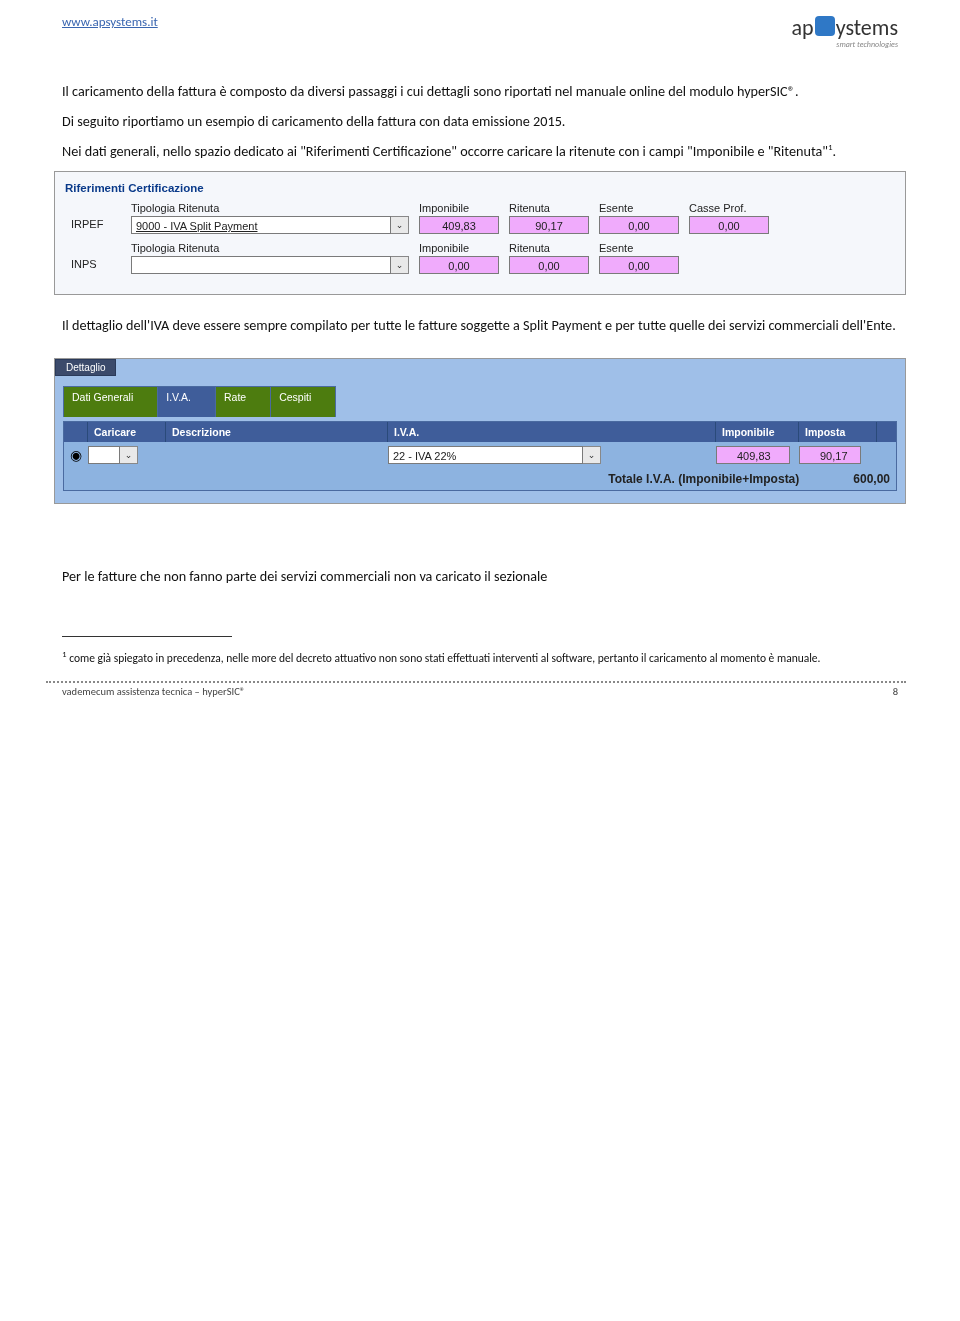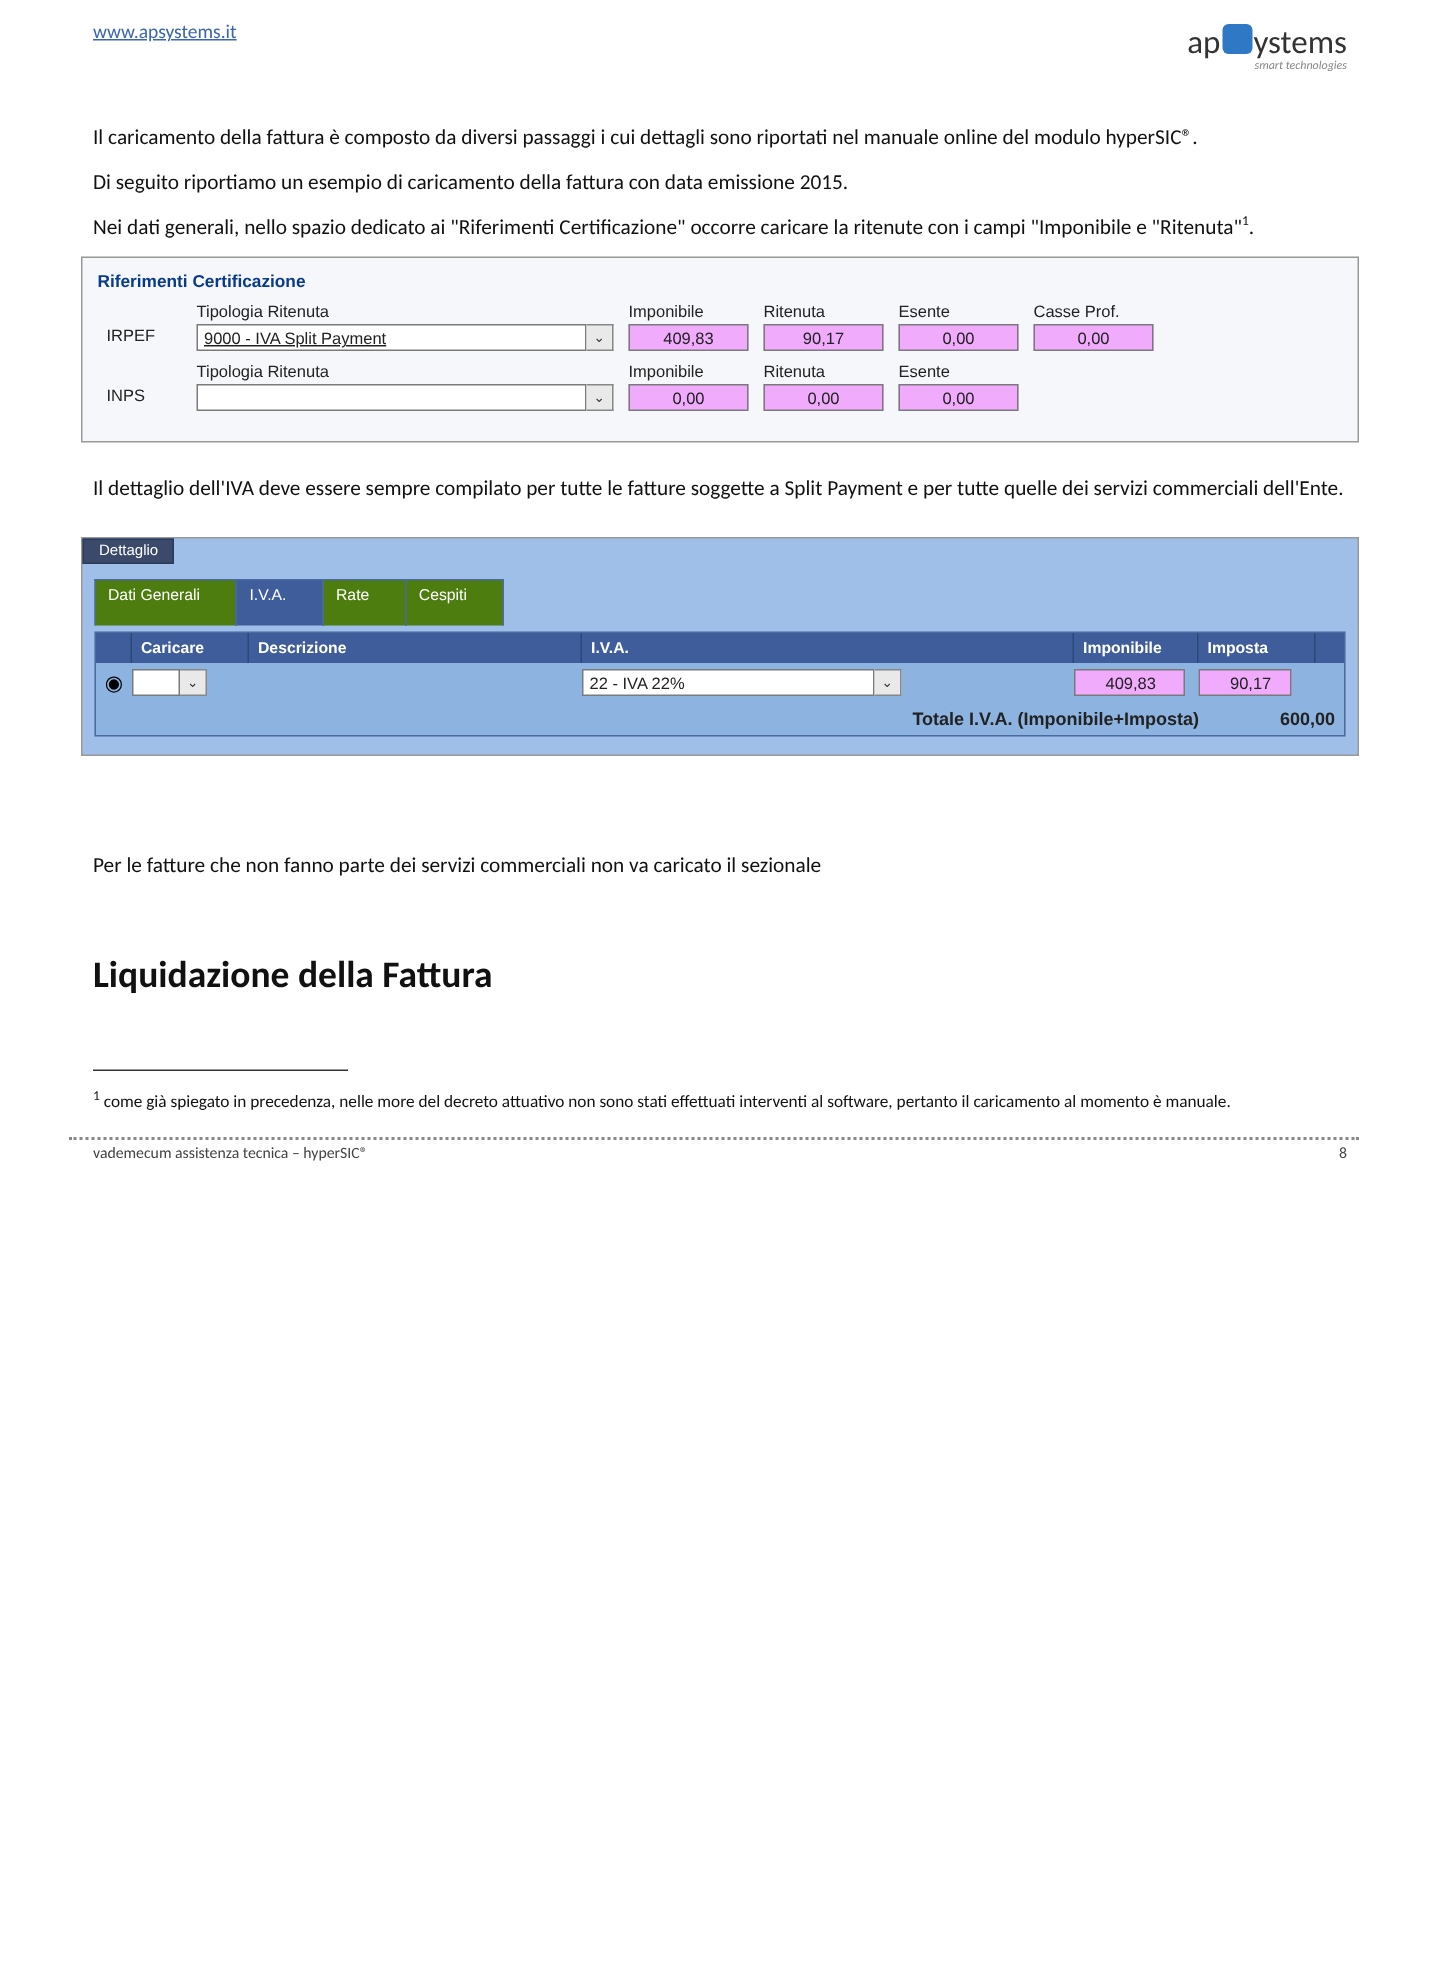--- a/index.html
+++ b/index.html
@@ -166,21 +166,20 @@
       </div>
       <div class="total-row">
         <span>Totale I.V.A. (Imponibile+Imposta)</span>
         <span>600,00</span>
       </div>
     </div>
   </div>
 
   <p class="body" style="margin-top:60px;">Per le fatture che non fanno parte dei servizi commerciali non va caricato il sezionale</p>
 
-  <h1 class="sec" style="margin-top:46px;">Liquidazione della Fattura</h1>
 
   <hr class="footnote-rule">
   <p class="footnote">
     <sup>1</sup><span> come già spiegato in precedenza, nelle more del decreto attuativo non sono stati effettuati interventi al software, pertanto il caricamento al momento è manuale.</span>
   </p>
 
   <hr class="dotline">
   <div class="footer-row">
     <span>vademecum assistenza tecnica – hyperSIC®</span>
     <span>8</span>

